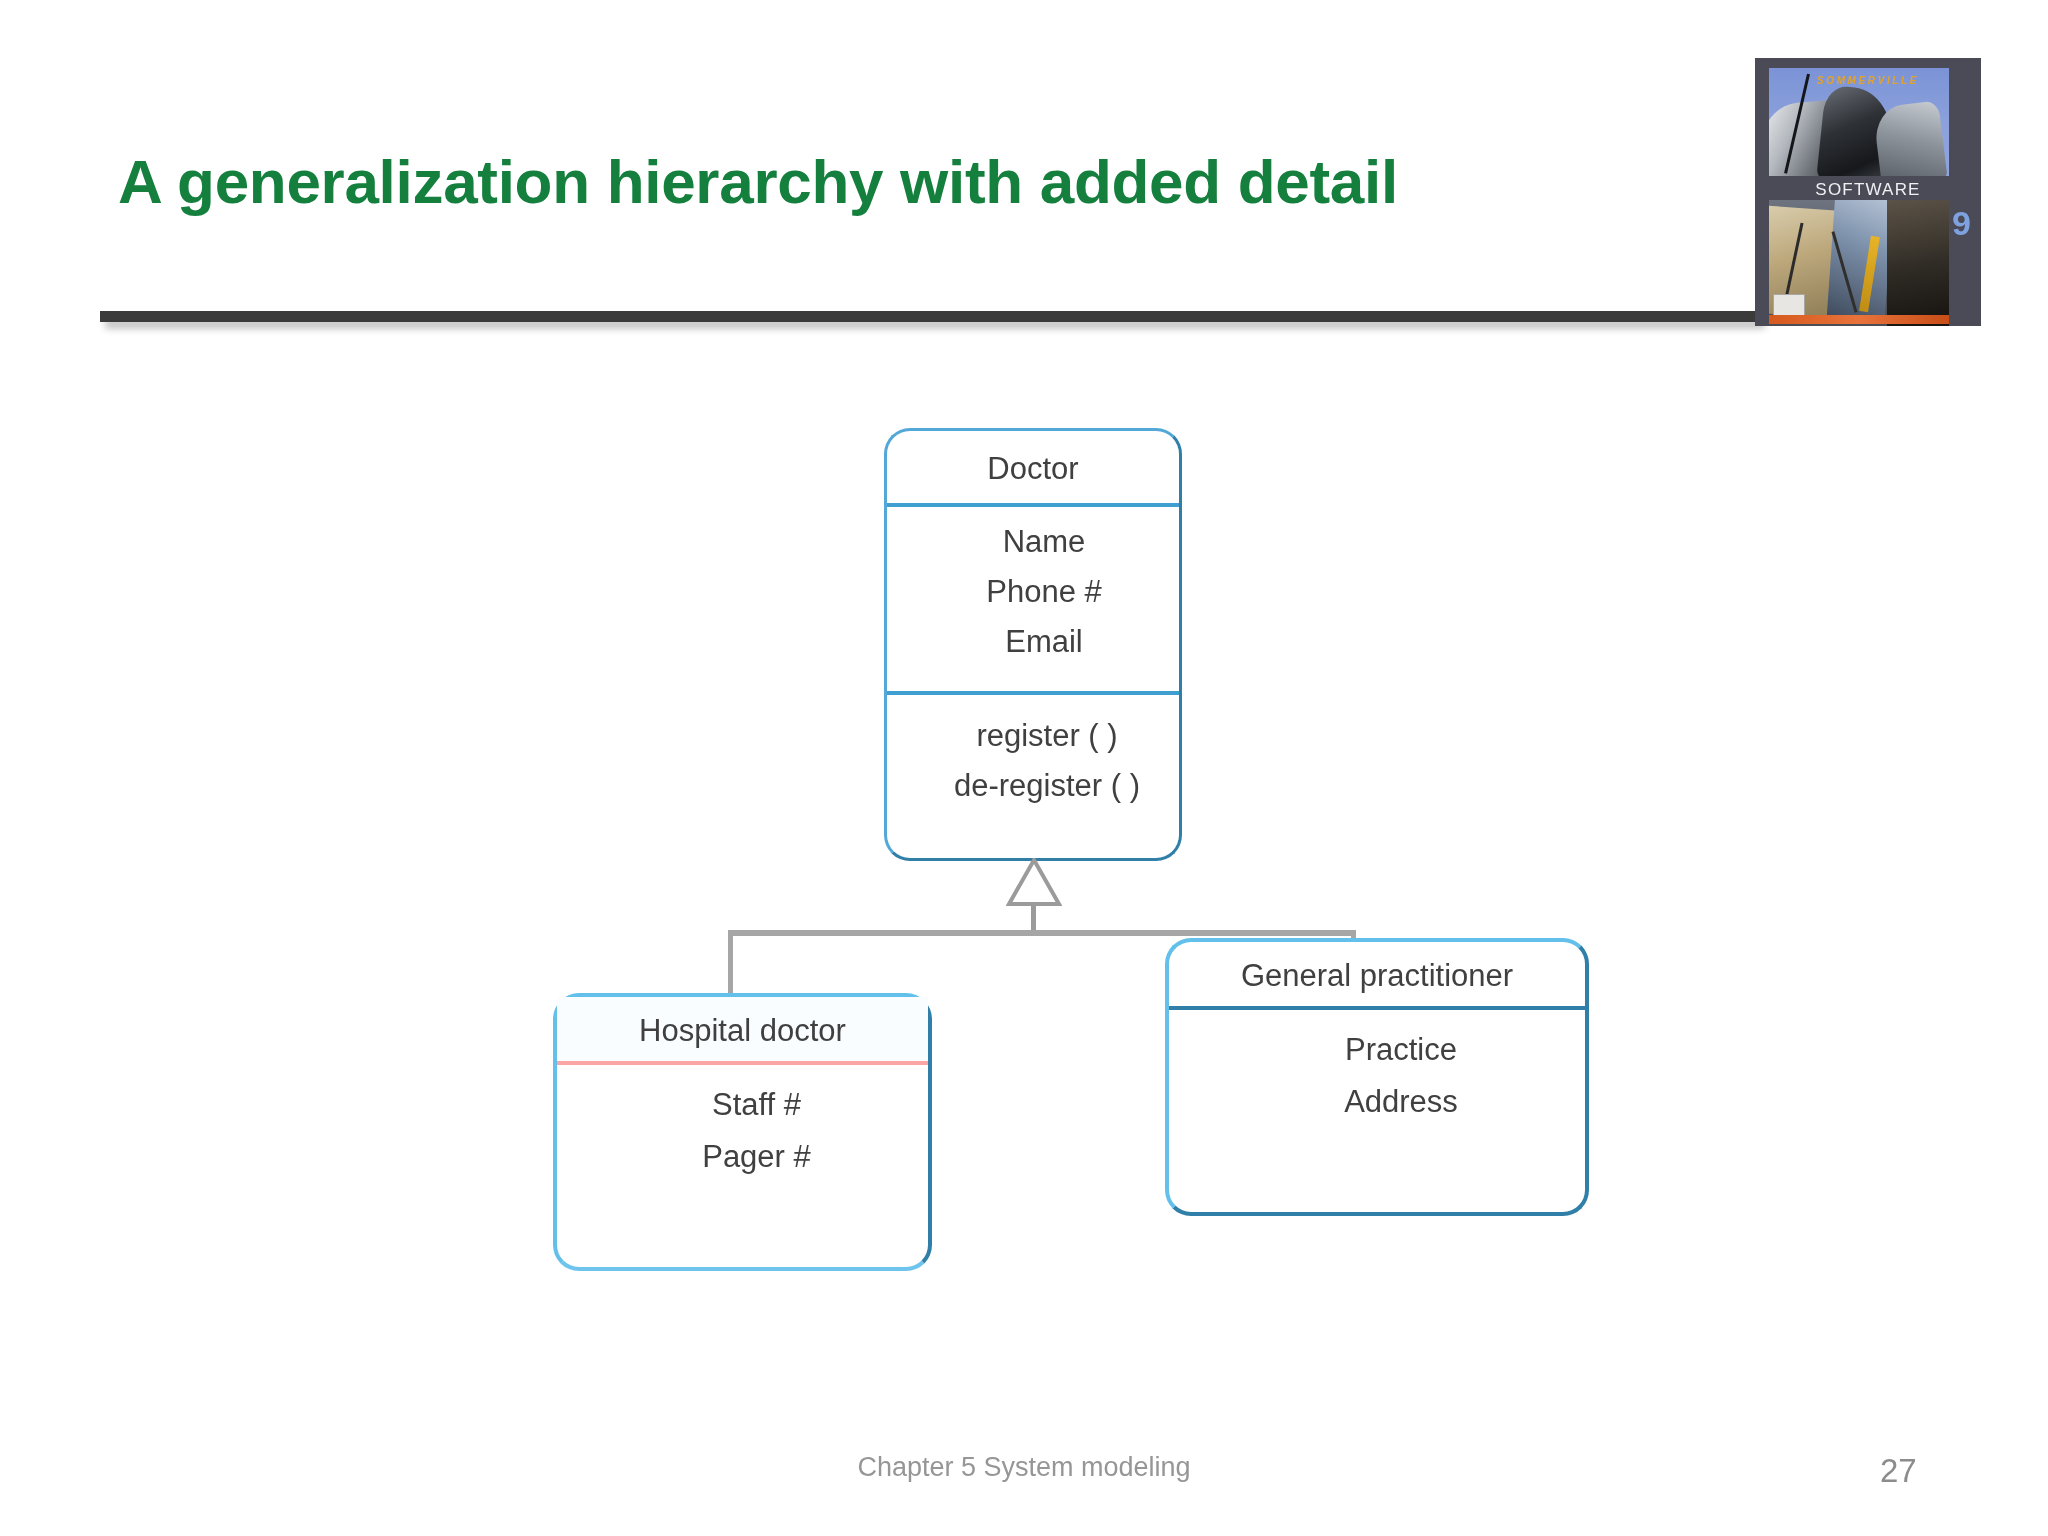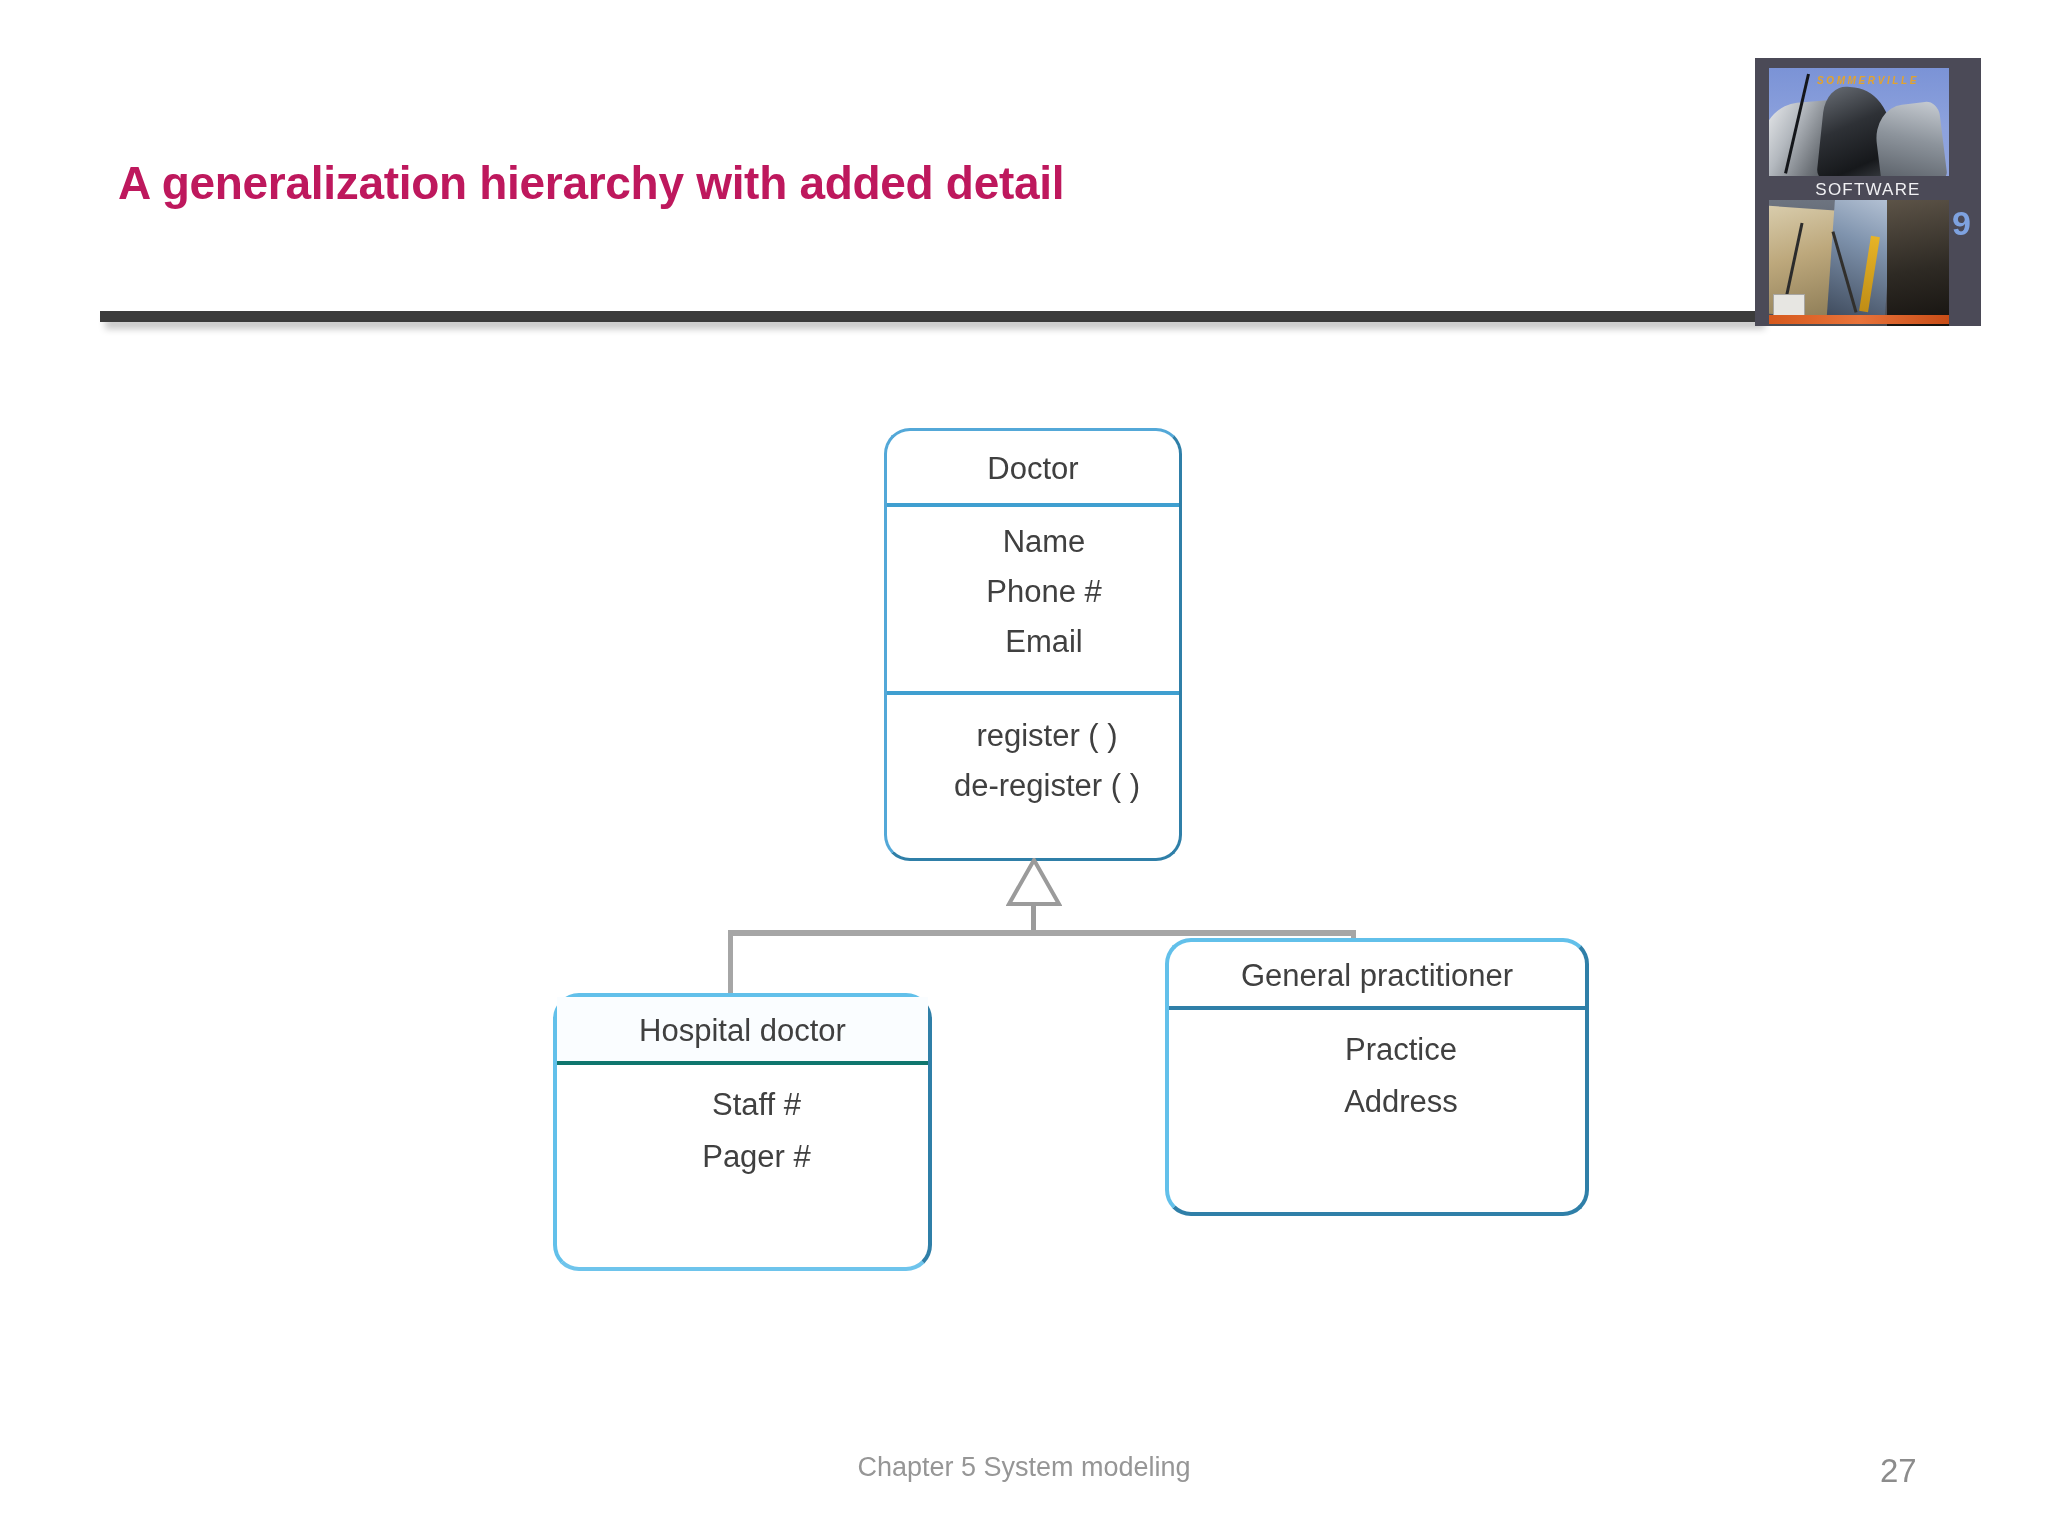--- a/index.html
+++ b/index.html
@@ -12,25 +12,25 @@
     height: 1536px;
     position: relative;
     overflow: hidden;
     font-family: "Liberation Sans", sans-serif;
   }
 
   
   #slide-title {
     position: absolute;
     left: 118px;
-    top: 158px;
+    top: 148px;
     width: 1560px;
-    font-size: 46px;
+    font-size: 62px;
     font-weight: bold;
-    color: #be185d;
+    color: #15803d;
     letter-spacing: -0.3px;
     line-height: 1.1;
     white-space: nowrap;
   }
 
   
   #title-rule {
     position: absolute;
     left: 100px;
     top: 311px;
@@ -258,21 +258,21 @@
     left: 553px;
     top: 993px;
     width: 379px;
     height: 278px;
     border: 4px solid #62c0ea;
     border-right-color: #2f7fa8;
     border-bottom-color: #6ec4ec;
   }
   #class-hospital-doctor .comp-name {
     height: 68px;
-    border-bottom: 4px solid #0f766e;
+    border-bottom: 4px solid #fca5a5;
     background: #fafdff;
   }
   #class-hospital-doctor .comp-name .cls-name {
     font-size: 31px;
     line-height: 68px;
   }
   #class-hospital-doctor .comp-attrs {
     height: 198px;
     padding: 14px 0 0 28px;
   }

